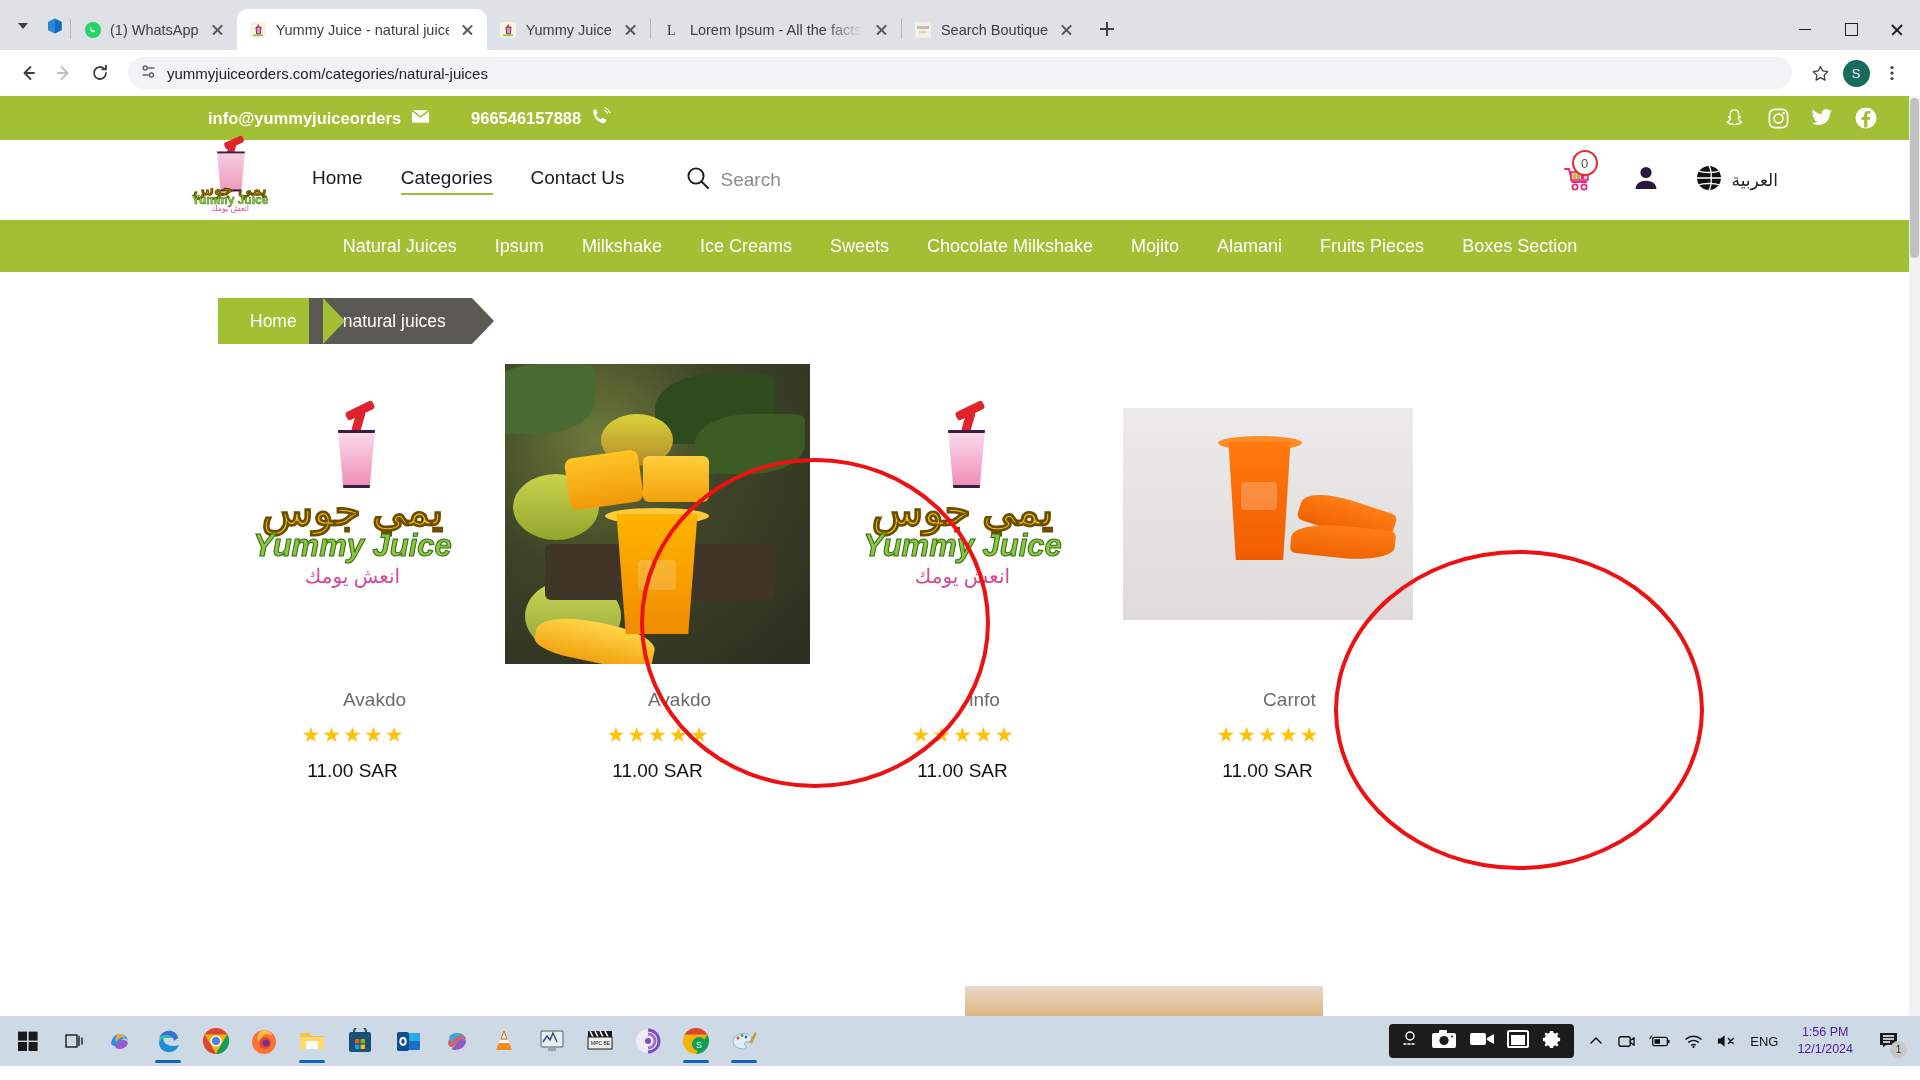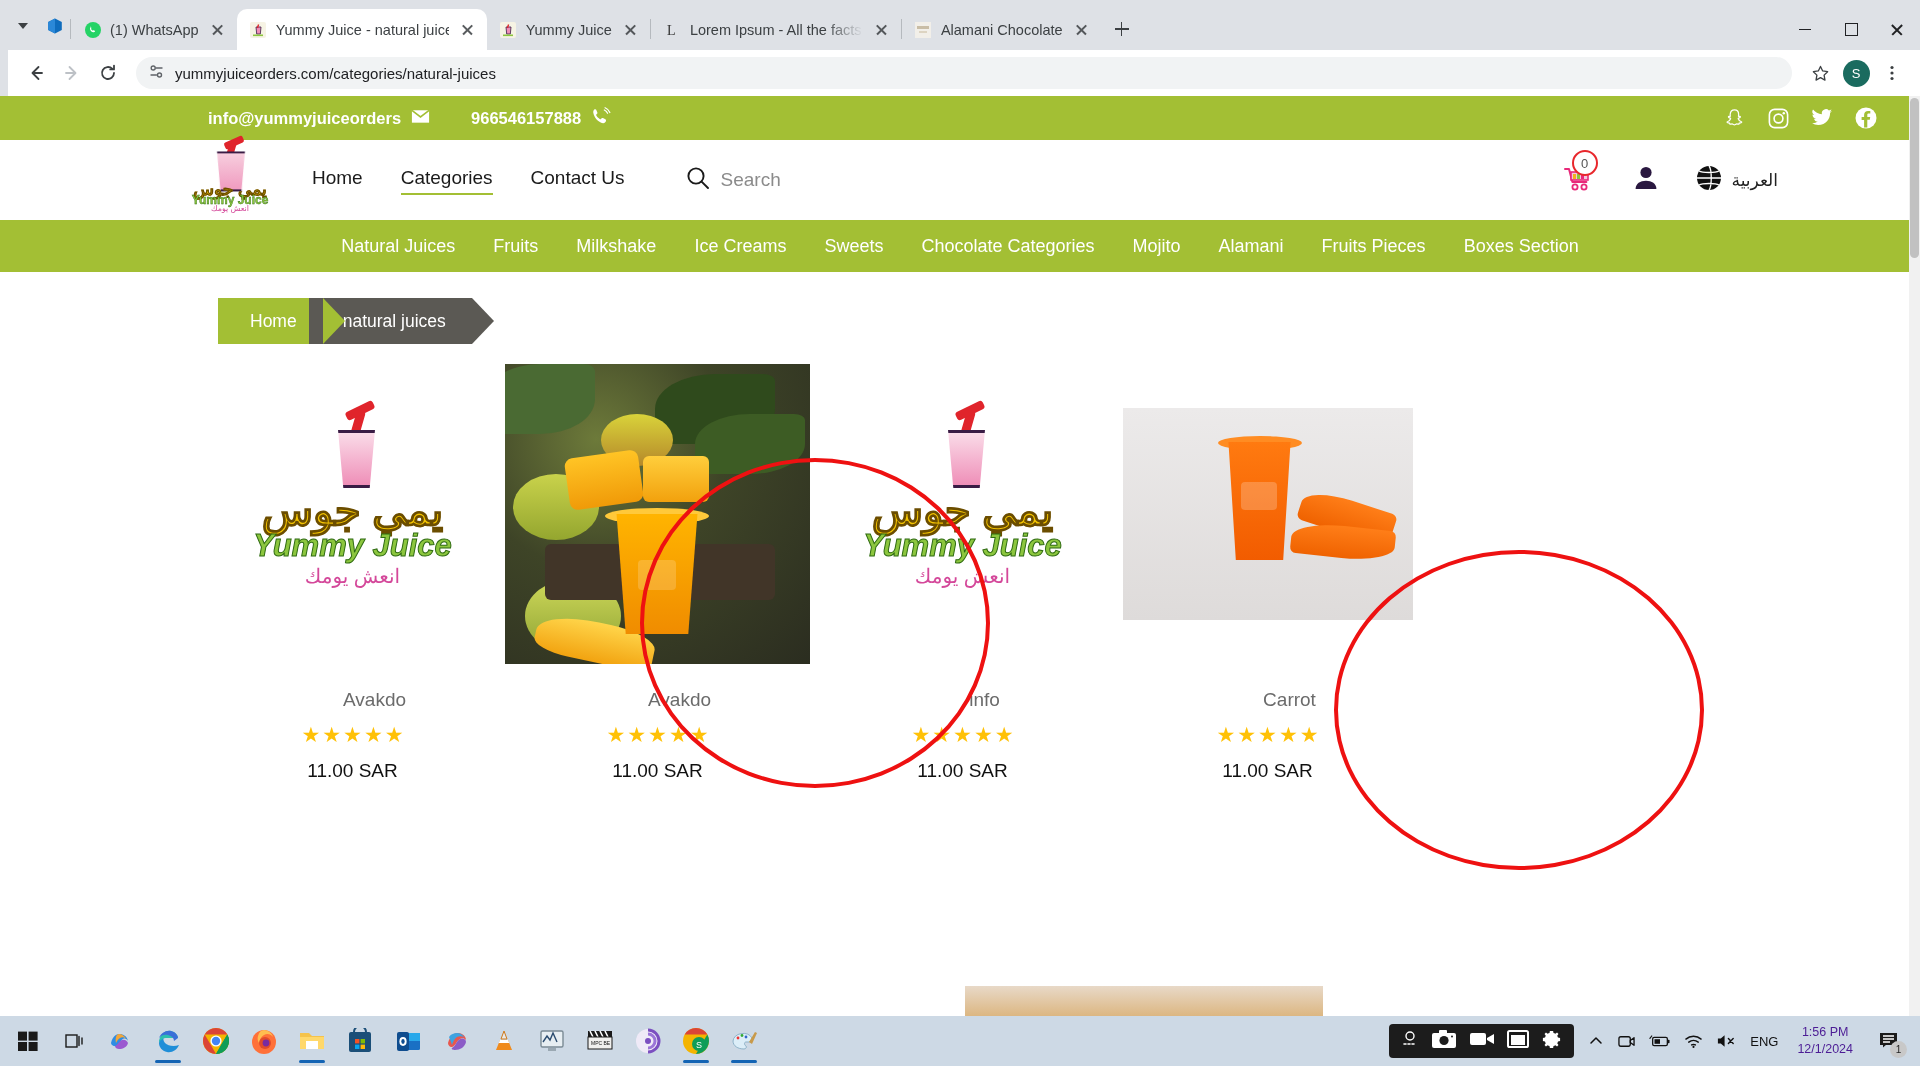--- a/index.html
+++ b/index.html
@@ -37,21 +37,21 @@
   .newtab-btn:before,.newtab-btn:after{content:"";position:absolute;background:#3c4043;}
   .newtab-btn:before{width:14px;height:1.7px;} .newtab-btn:after{width:1.7px;height:14px;}
   .win-ctrls { margin-left:auto; display:flex; align-items:center; height:41px; margin-bottom:0; }
   .win-btn { width:46px;height:41px;display:flex;align-items:center;justify-content:center;position:relative; }
   .win-min:after{content:"";width:12px;height:1.5px;background:#202124;}
   .win-max:after{content:"";width:11px;height:11px;border:1.5px solid #202124;}
   .win-x{position:relative;}
   .win-x:before,.win-x:after{content:"";position:absolute;width:14px;height:1.5px;background:#202124;}
   .win-x:before{transform:rotate(45deg);}.win-x:after{transform:rotate(-45deg);}
 
-  .toolbar { background:#fff; height:46px; display:flex; align-items:center; padding:0 12px; gap:4px;margin-left:8px; }
+  .toolbar { background:#fff; height:46px; display:flex; align-items:center; padding:0 12px; gap:4px; }
   .tb-icon { width:32px;height:32px;display:flex;align-items:center;justify-content:center;border-radius:50%;flex:none; }
   .omnibox {
     flex:1; height:32px; background:#f1f3f4; border-radius:16px;
     display:flex; align-items:center; padding:0 12px; gap:10px; margin:0 8px;
   }
   .omni-url { font-size:15px; color:#202124; white-space:nowrap; }
   .prof-av { width:27px;height:27px;border-radius:50%;background:#1a6b5f;color:#fff;font-size:13px;display:flex;align-items:center;justify-content:center;flex:none; }
 
   
   .page { height:920px; overflow:hidden; position:relative; background:#fff; }
@@ -241,21 +241,21 @@
     <div class="tab-sep"></div>
 
     <div class="tab">
       <span class="tab-favicon">
         <svg width="16" height="16" viewBox="0 0 16 16">
             <rect width="16" height="16" fill="#f2efe9"></rect>
             <rect x="2" y="4" width="12" height="3" fill="#c9bda6"></rect>
             <rect x="4" y="9" width="8" height="2" fill="#ddd4c2"></rect>
           </svg>
       </span>
-      <span class="tab-title">Alamani Chocolate</span>
+      <span class="tab-title">Search Boutique</span>
       <span class="tab-close"></span>
     </div>
 
     <div class="newtab-btn"></div>
 
     <div class="win-ctrls">
       <div class="win-btn win-min"></div>
       <div class="win-btn win-max"></div>
       <div class="win-btn win-x"></div>
     </div>
@@ -412,25 +412,25 @@
               <path d="M14 2c3 3.5 3 20.5 0 24M2 14h24M4 7c3.5 2 16.5 2 20 0M4 21c3.5-2 16.5-2 20 0" stroke="#fff" stroke-width="1.3" fill="none"></path>
             </svg>
         </span>
         <span class="lang-txt">العربية</span>
       </div>
     </div>
   </div>
 
   <div class="catbar">
     <a class="cat-item">Natural Juices</a>
-    <a class="cat-item">Fruits</a>
+    <a class="cat-item">Ipsum</a>
     <a class="cat-item">Milkshake</a>
     <a class="cat-item">Ice Creams</a>
     <a class="cat-item">Sweets</a>
-    <a class="cat-item">Chocolate Categories</a>
+    <a class="cat-item">Chocolate Milkshake</a>
     <a class="cat-item">Mojito</a>
     <a class="cat-item">Alamani</a>
     <a class="cat-item">Fruits Pieces</a>
     <a class="cat-item">Boxes Section</a>
   </div>
 
   <div class="crumbs">
     <div class="crumb crumb-home">
       <span style="color:#fff">Home</span>
     </div>

